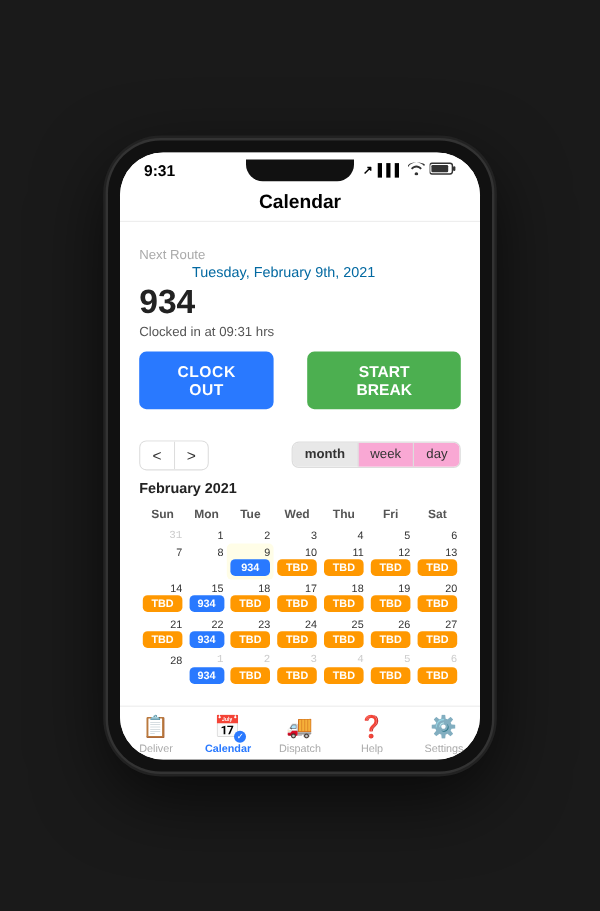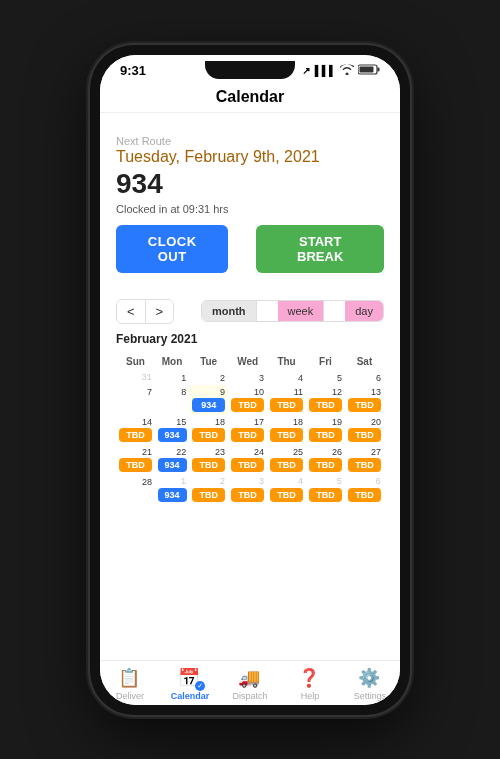--- a/index.html
+++ b/index.html
@@ -6,21 +6,21 @@
     body {
       background: #1a1a1a;
       display: flex;
       justify-content: center;
       align-items: center;
       min-height: 100vh;
       font-family: -apple-system, BlinkMacSystemFont, 'Segoe UI', sans-serif;
     }
     .phone-shell {
       width: 320px;
-      height: 670px;
+      height: 526px;
       background: #111;
       border-radius: 44px;
       padding: 10px;
       box-shadow: 0 0 0 2px #333, 0 0 0 4px #222, 0 20px 60px rgba(0,0,0,0.7);
       position: relative;
     }
     .phone-screen {
       width: 100%;
       height: 100%;
       background: #fff;
@@ -66,23 +66,24 @@
       overflow-y: auto;
       padding: 10px 16px 0;
     }
     .next-route-label {
       font-size: 11px;
       color: #aaa;
       margin-bottom: 1px;
       margin-top: 12px;
     }
     .route-date {
-      font-size: 16px;
-      color: #a16207;
+      font-size: 12px;
+      color: #0369a1;
       margin-bottom: 2px;
+      margin-left: 44px;
     }
     .route-number {
       font-size: 28px;
       font-weight: 700;
       color: #222;
       margin-bottom: 3px;
     }
     .clocked-in {
       font-size: 11px;
       color: #555;
@@ -137,21 +138,20 @@
       border-right: 1px solid #ddd;
       color: #333;
     }
     .nav-arrow:last-child { border-right: none; }
     .view-buttons {
       display: flex;
       margin-left: auto;
       border: 1px solid #ddd;
       border-radius: 6px;
       overflow: hidden;
-      gap: 21px;
     }
     .view-btn {
       padding: 4px 10px;
       font-size: 11px;
       cursor: pointer;
       background: #f9a8d4;
       border: none;
       border-right: 1px solid #ddd;
       color: #333;
     }

